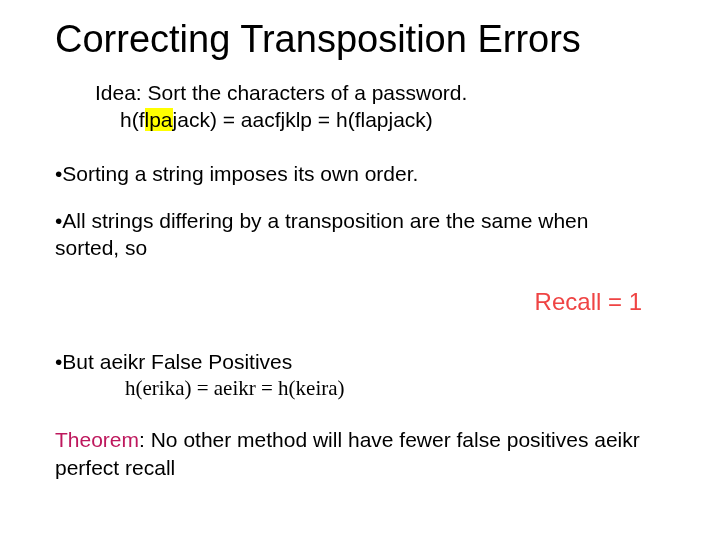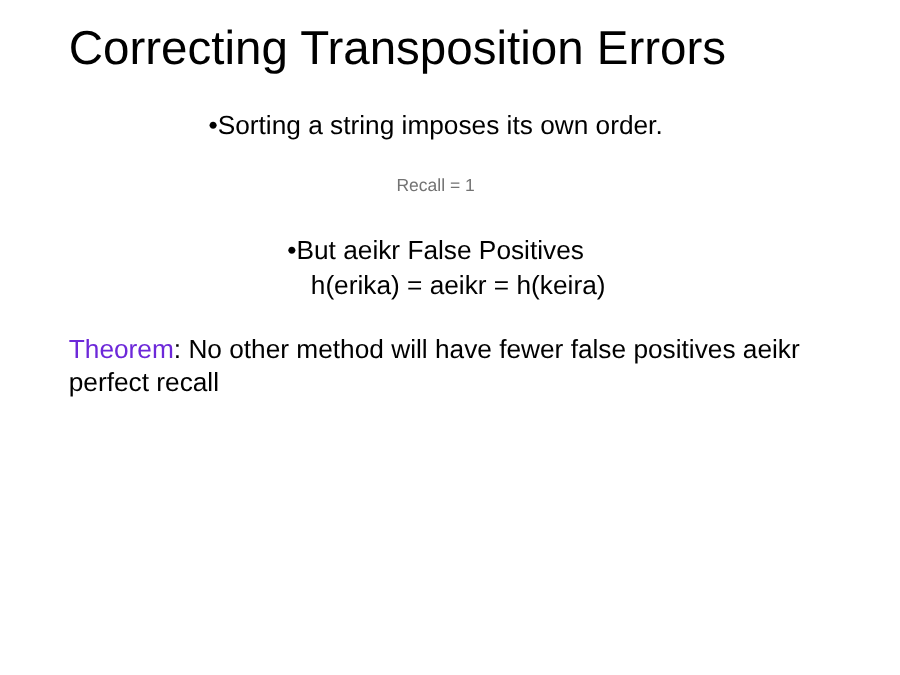--- a/index.html
+++ b/index.html
@@ -35,58 +35,67 @@
   .hl {
     background: #ffff00;
   }
   .bullets {
     font-size: 21px;
     margin-top: 26px;
     line-height: 1.3;
   }
   .bullet {
     margin-bottom: 20px;
-    text-align: center;
   }
   .bullet-mark {
     display: inline-block;
     vertical-align: top;
   }
   .recall {
-    text-align: center;
-    font-size: 14px;
+    text-align: right;
+    font-size: 24px;
     margin: 25px 0 30px 0;
-    color: #737373;
+    color: #ef4444;
   }
   .fp-sub {
-    margin-left: 36px;
+    margin-left: 70px;
+    font-family: Liberation Serif, serif;
   }
   .theorem {
     font-size: 21px;
     margin-top: 24px;
     line-height: 1.3;
   }
   .theorem-label {
-    color: #6d28d9;
+    color: #be185d;
   }
 </style>
 </head>
 <body>
 
 <div class="slide">
 
   <h1 class="title">Correcting Transposition Errors</h1>
 
+  <div class="idea-block">
+    <div>Idea: Sort the characters of a password.</div>
+    <div class="idea-line2">
+      <span>h(f</span><span class="hl">lpa</span><span>jack) = aacfjklp = h(flapjack)</span>
+    </div>
+  </div>
 
   <div class="bullets">
 
     <div class="bullet">
       <span class="bullet-mark">•</span><span>Sorting a string imposes its own order.</span>
     </div>
 
+    <div class="bullet">
+      <span class="bullet-mark">•</span><span>All strings differing by a transposition are the same when sorted, so</span>
+    </div>
 
     <div class="recall">Recall = 1</div>
 
     <div class="bullet">
       <span class="bullet-mark">•</span><span>But aeikr False Positives</span>
       <div class="fp-sub">h(erika) = aeikr = h(keira)</div>
     </div>
 
   </div>
 

